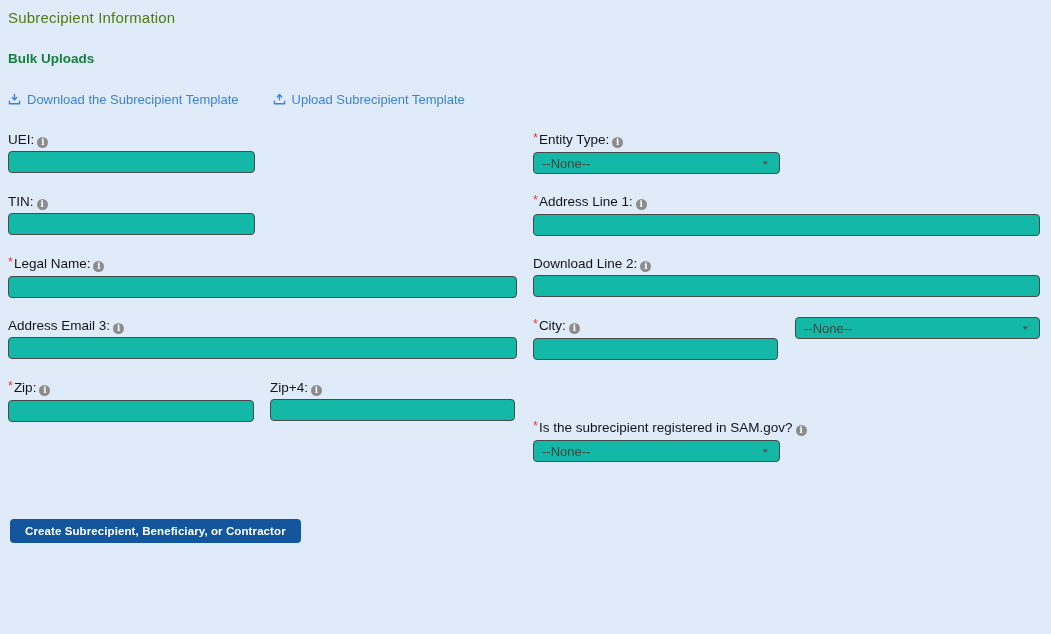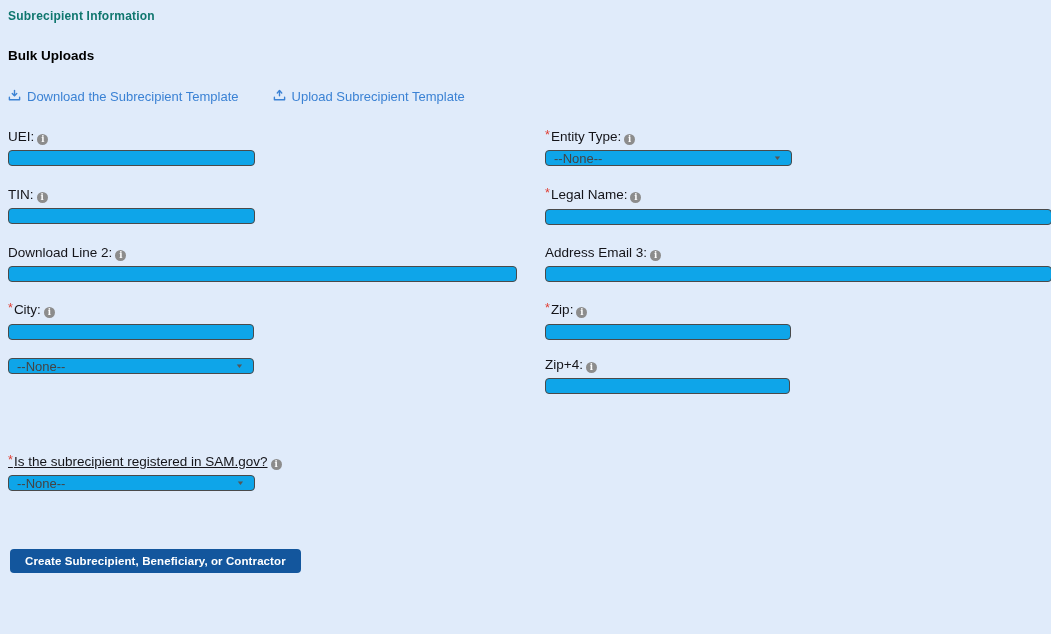--- a/index.html
+++ b/index.html
@@ -7,63 +7,63 @@
   body {
     width: 1051px; height: 634px;
     background: #e0ebfa;
     font-family: "Liberation Sans", sans-serif;
     color: #16161d;
     overflow: hidden;
   }
   .wrap { padding: 8px 8px 0 8px; }
 
   .page-title {
-    font-size: 12px; font-weight: 700; letter-spacing: .2px;
-    color: #0f766e; margin: 1px 0 25px 0;
+    font-size: 15px; font-weight: 400; letter-spacing: .2px;
+    color: #4d7c0f; margin: 1px 0 25px 0;
   }
   .sec-heading {
-    font-size: 13.5px; font-weight: 700; color: #000000;
+    font-size: 13.5px; font-weight: 700; color: #15803d;
     margin: 0 0 26px 0;
   }
   .links-row { display: flex; gap: 34px; margin: 0 0 24px 0; align-items: center; }
   .link {
     color: #3b82d4; font-size: 13px; text-decoration: none;
-    display: inline-flex; gap: 6px; cursor: pointer;
+    display: inline-flex; align-items: center; gap: 6px; cursor: pointer;
   }
   .link-icon { display: inline-flex; width: 13px; height: 13px; }
   .link-icon svg { width: 13px; height: 13px; }
 
   .manual-heading { margin-bottom: 24px; }
 
-  .form-grid { display: grid; grid-template-columns: 509px 507px; column-gap: 28px; }
+  .form-grid { display: grid; grid-template-columns: 509px 507px; column-gap: 16px; }
   .field { margin-bottom: 19px; }
   .label { font-size: 13.5px; line-height: 17px; margin-bottom: 3px; color: #141419; }
   .req { color: #e03c31; font-size: 12.5px; margin-right: 1px; position: relative; top: -2px; }
   .info {
     display: inline-block; width: 11px; height: 11px; border-radius: 50%;
     background: #8c8c8c; color: #fff; font-size: 8.5px; font-weight: 700;
     line-height: 11px; text-align: center; margin-left: 3px;
     vertical-align: -1px; cursor: pointer; font-family: "DejaVu Serif", serif;
   }
   .txt, .sel {
-    height: 16px; border: 1px solid #4a4a4a; border-radius: 4px;
-    background: #0ea5e9; font-size: 13px; padding: 0 8px; color: #333;
+    height: 22px; border: 1px solid #4a4a4a; border-radius: 4px;
+    background: #14b8a6; font-size: 13px; padding: 0 8px; color: #333;
     width: 100%; font-family: inherit; outline: none;
   }
   .w-half { width: 247px; }
-  .pair { display: flex; gap: 17px; flex-direction: column; }
+  .pair { display: flex; gap: 17px; }
   .pair .cell { width: 246px; }
   .select-wrap { position: relative; }
   .sel { appearance: none; -webkit-appearance: none; color: #444; padding-right: 24px; }
   .arrow {
     position: absolute; right: 10px; top: 50%;
     transform: translateY(-50%) scaleY(.7);
     font-size: 9px; color: #555; pointer-events: none;
   }
-  .sam-field { margin-top: 40px; text-decoration: underline; }
+  .sam-field { margin-top: 40px; }
 
   .create-btn {
     display: inline-flex; align-items: center; justify-content: center;
     margin: 38px 0 0 2px; height: 24px; padding: 0 15px;
     background: #13569d; color: #fff; font-weight: 700; font-size: 11.5px;
     border: none; border-radius: 4px; font-family: inherit; cursor: pointer;
     letter-spacing: .1px;
   }
 </style>
 </head>
@@ -120,20 +120,26 @@
       </div>
     </div>
 
     <div class="field">
       <div class="label">
         <span>TIN:</span><span class="info">i</span>
       </div>
       <input class="txt w-half" style="">
     </div>
 
+    <div class="field">
+      <div class="label">
+        <span class="req">*</span><span>Address Line 1:</span><span class="info">i</span>
+      </div>
+      <input class="txt" style="">
+    </div>
 
     <div class="field">
       <div class="label">
         <span class="req">*</span><span>Legal Name:</span><span class="info">i</span>
       </div>
       <input class="txt" style="">
     </div>
 
     <div class="field">
       <div class="label">

